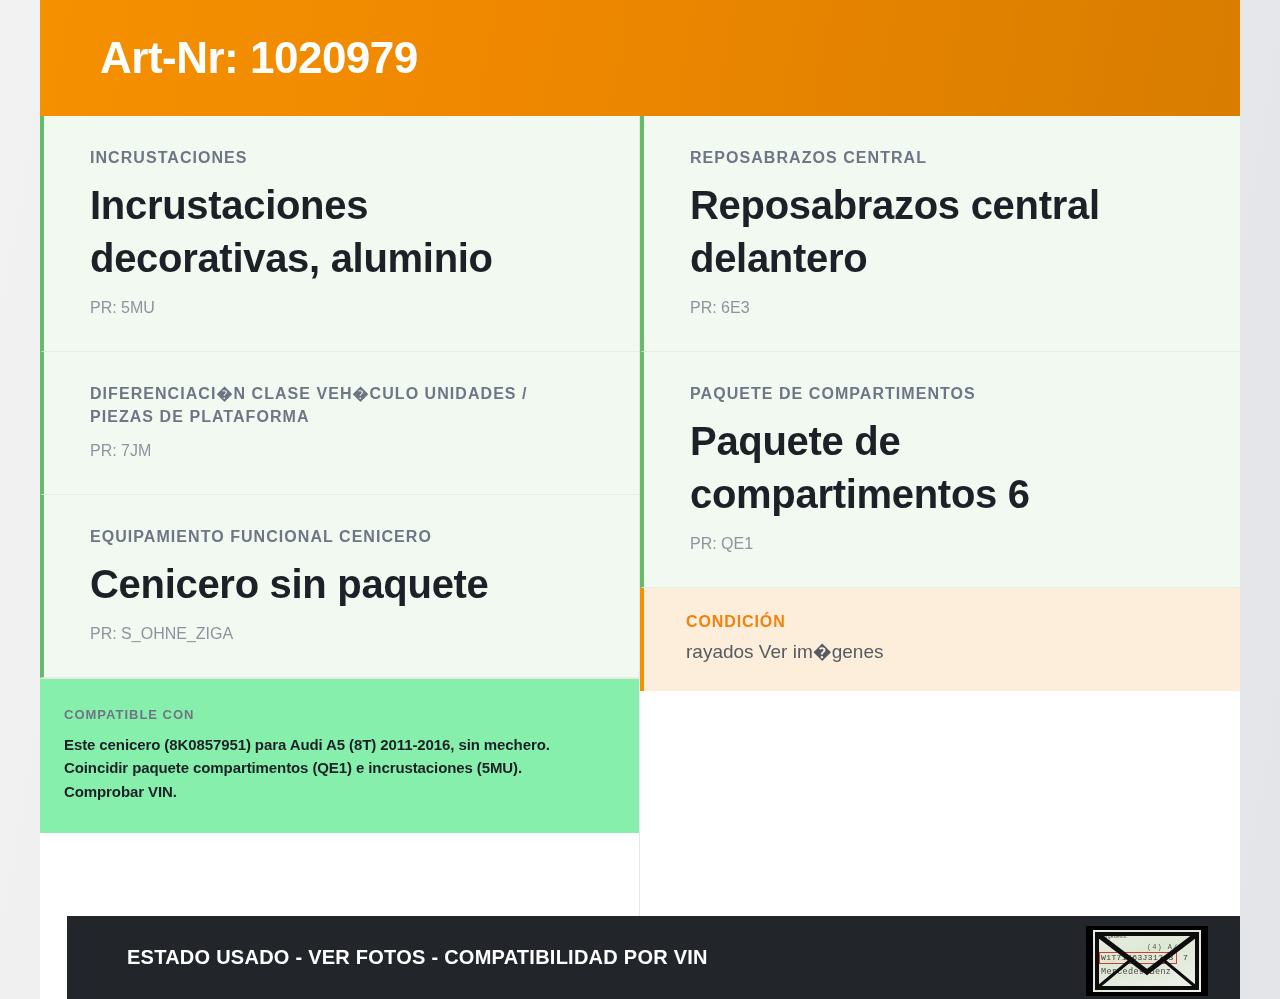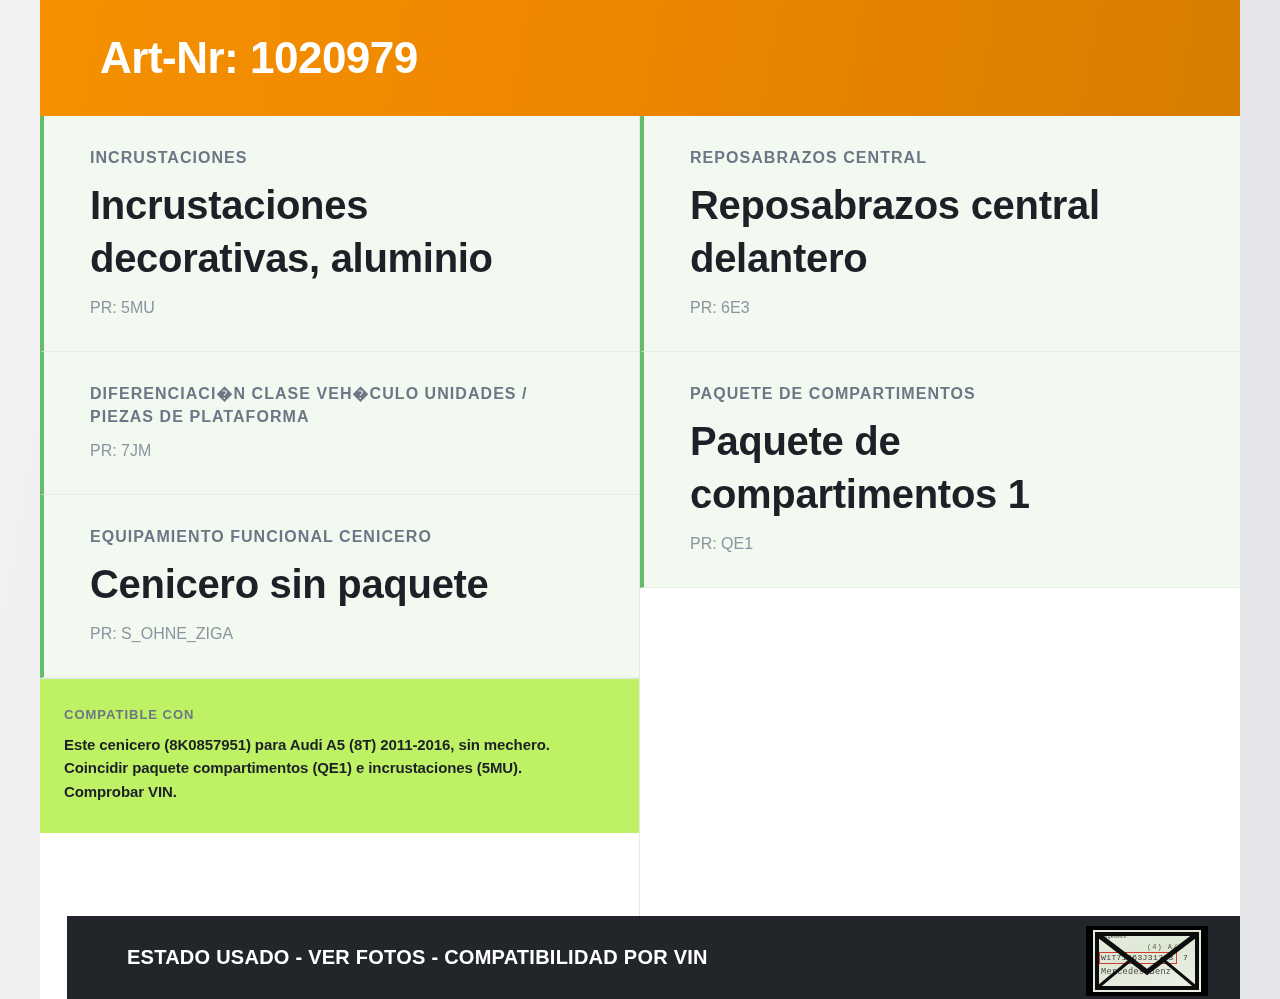--- a/index.html
+++ b/index.html
@@ -84,21 +84,21 @@
     margin-top: 14px;
   }
   .cond-text {
     font-size: 19px;
     color: #555b63;
     line-height: 1.4;
   }
 
   
   .compat {
-    background: #bef264;
+    background: #86efac;
     padding: 28px 40px 30px 24px;
     border-top: 1px solid #e6e8e6;
   }
   .compat-label {
     font-size: 13px; font-weight: bold;
     letter-spacing: 1.0px;
     color: #6e7685;
     text-transform: uppercase;
     margin-bottom: 11px;
   }
@@ -217,24 +217,28 @@
     <div class="col col-right">
 
       <div class="card">
         <div class="card-label">REPOSABRAZOS CENTRAL</div>
         <div class="card-title">Reposabrazos central delantero</div>
         <div class="card-pr">PR: 6E3</div>
       </div>
 
       <div class="card">
         <div class="card-label">PAQUETE DE COMPARTIMENTOS</div>
-        <div class="card-title">Paquete de compartimentos 1</div>
+        <div class="card-title">Paquete de compartimentos 6</div>
         <div class="card-pr">PR: QE1</div>
       </div>
 
+      <div class="card cond">
+        <div class="card-label">CONDICIÓN</div>
+        <div class="cond-text">rayados Ver im�genes</div>
+      </div>
 
       <div class="filler"></div>
     </div>
 
   </div>
 
   <div class="footer">
     <div class="footer-text">ESTADO USADO - VER FOTOS - COMPATIBILIDAD POR VIN</div>
 
     <div class="footer-thumb">

